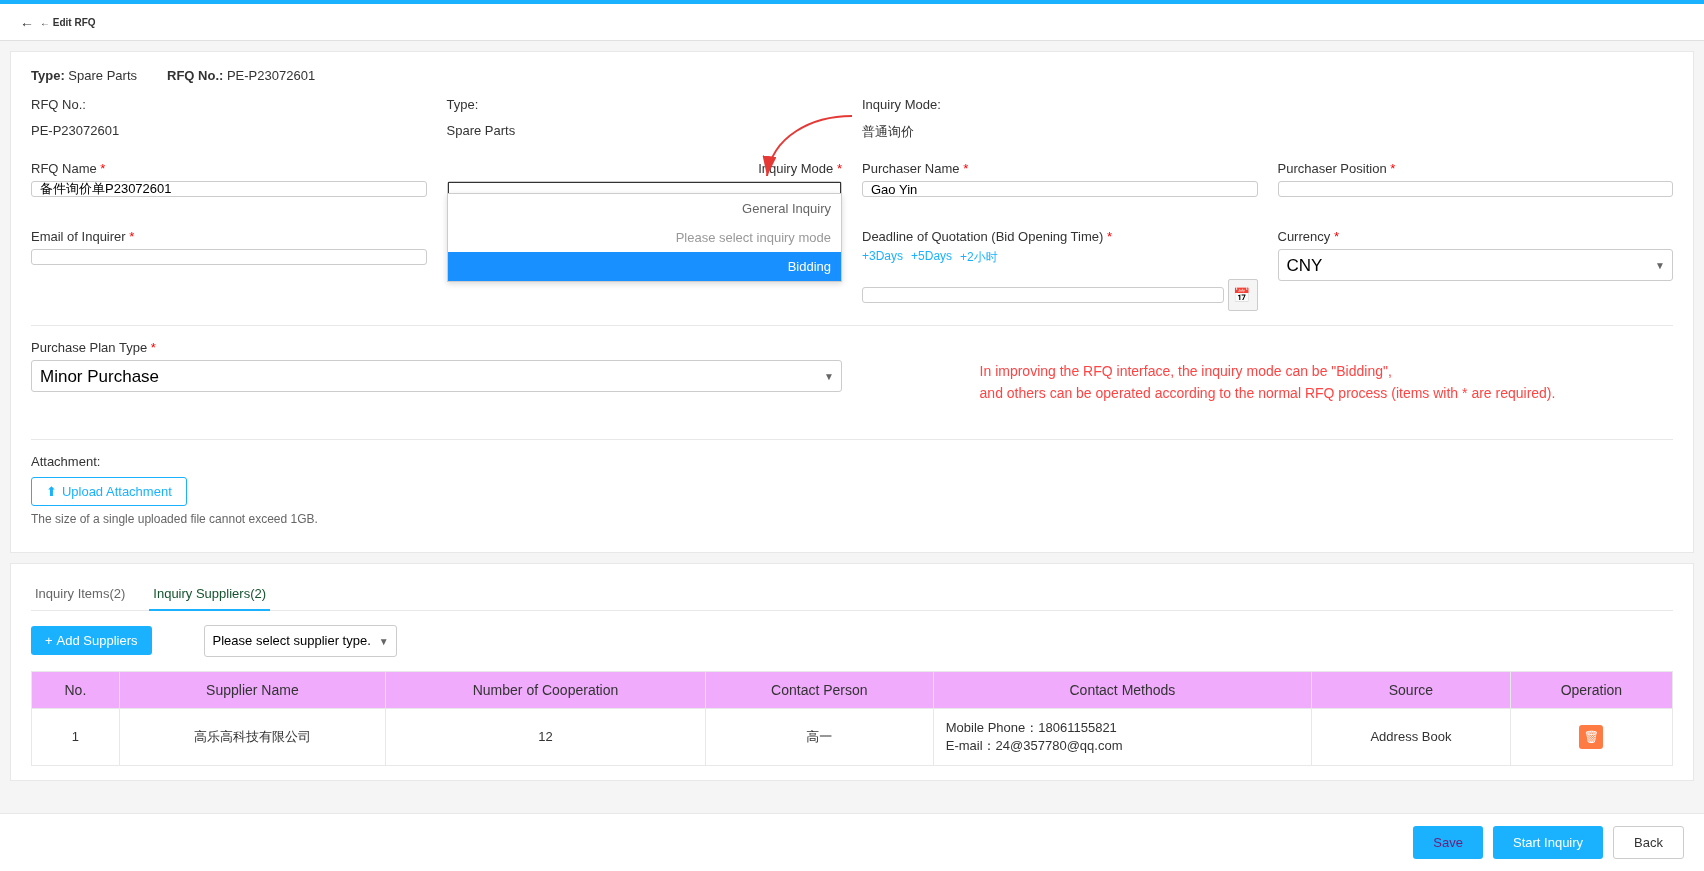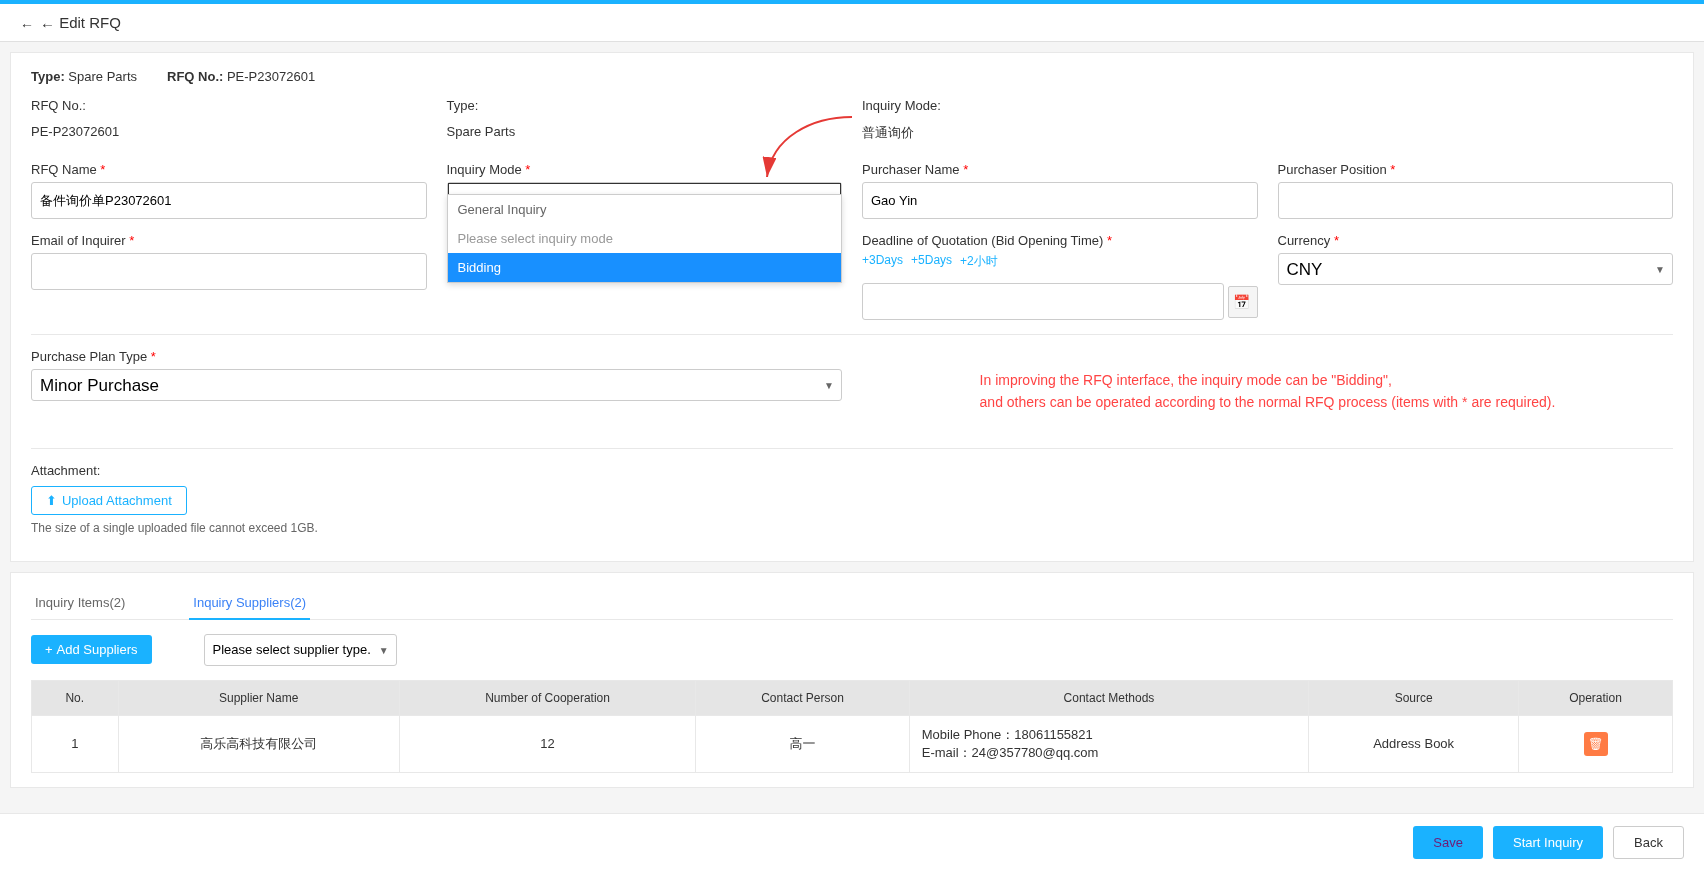--- a/index.html
+++ b/index.html
@@ -22,22 +22,22 @@
       color: #333;
       cursor: pointer;
       font-size: 14px;
       display: flex;
       align-items: center;
       gap: 6px;
       text-decoration: none;
     }
 
     .header-title {
-      font-size: 15px;
-      font-weight: 400;
+      font-size: 10px;
+      font-weight: 700;
     }
 
     .main-content {
       background: #fff;
       margin: 10px;
       padding: 16px 20px;
       border: 1px solid #e8e8e8;
     }
 
     .meta-row {
@@ -65,21 +65,21 @@
 
     .form-label .required {
       color: red;
     }
 
     .form-input {
       border: 1px solid #ccc;
       border-radius: 3px;
       padding: 6px 8px;
       font-size: 13px;
-      height: 37px;
+      height: 16px;
       width: 100%;
       outline: none;
     }
 
     .form-select {
       border: 1px solid #ccc;
       border-radius: 3px;
       padding: 6px 8px;
       font-size: 17px;
       height: 32px;
@@ -103,20 +103,21 @@
       top: 50%;
       transform: translateY(-50%);
       font-size: 10px;
       color: #666;
       pointer-events: none;
     }
 
     
     .inquiry-mode-container {
       position: relative;
+      text-align: right;
     }
 
     .dropdown-open {
       border: 1px solid #ccc;
       background: #fff;
       border-radius: 3px;
     }
 
     .dropdown-trigger {
       display: flex;
@@ -248,24 +249,23 @@
     .tab-item {
       padding: 8px 4px;
       cursor: pointer;
       font-size: 13px;
       color: #666;
       border-bottom: 2px solid transparent;
       margin-bottom: -1px;
     }
 
     .tab-item.active {
-      color: #3b82f6;
+      color: #14532d;
       border-bottom: 2px solid #1ab2ff;
       font-weight: 500;
-      margin-left: 40px;
     }
 
     .tab-item.inactive {
       color: #666;
     }
 
     .supplier-toolbar {
       display: flex;
       gap: 10px;
       margin-bottom: 14px;
@@ -313,24 +313,24 @@
       pointer-events: none;
     }
 
     
     .suppliers-table {
       width: 100%;
       border-collapse: collapse;
     }
 
     .suppliers-table th {
-      background: #e5e5e5;
+      background: #f0abfc;
       border: 1px solid #e8e8e8;
       padding: 10px 12px;
-      font-size: 12px;
+      font-size: 14px;
       font-weight: 500;
       text-align: center;
       color: #333;
     }
 
     .suppliers-table td {
       border: 1px solid #e8e8e8;
       padding: 10px 12px;
       font-size: 13px;
       text-align: center;

